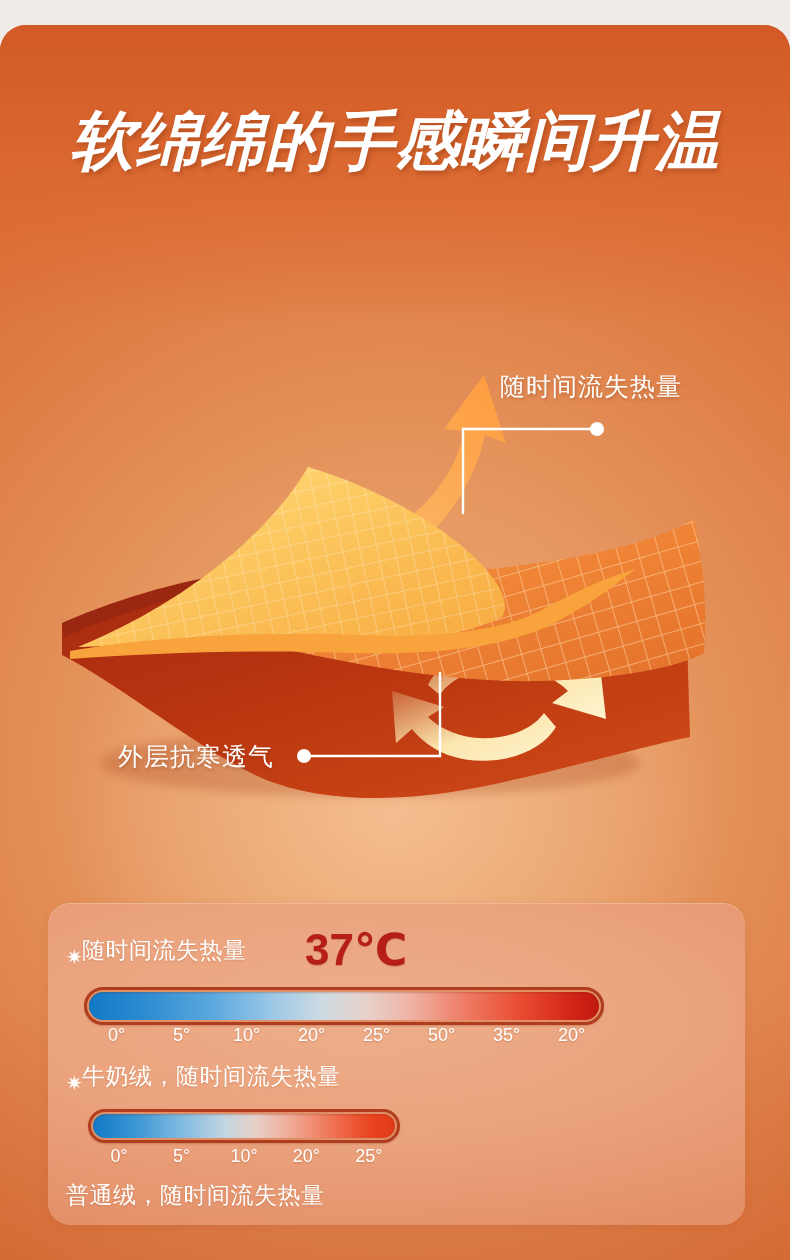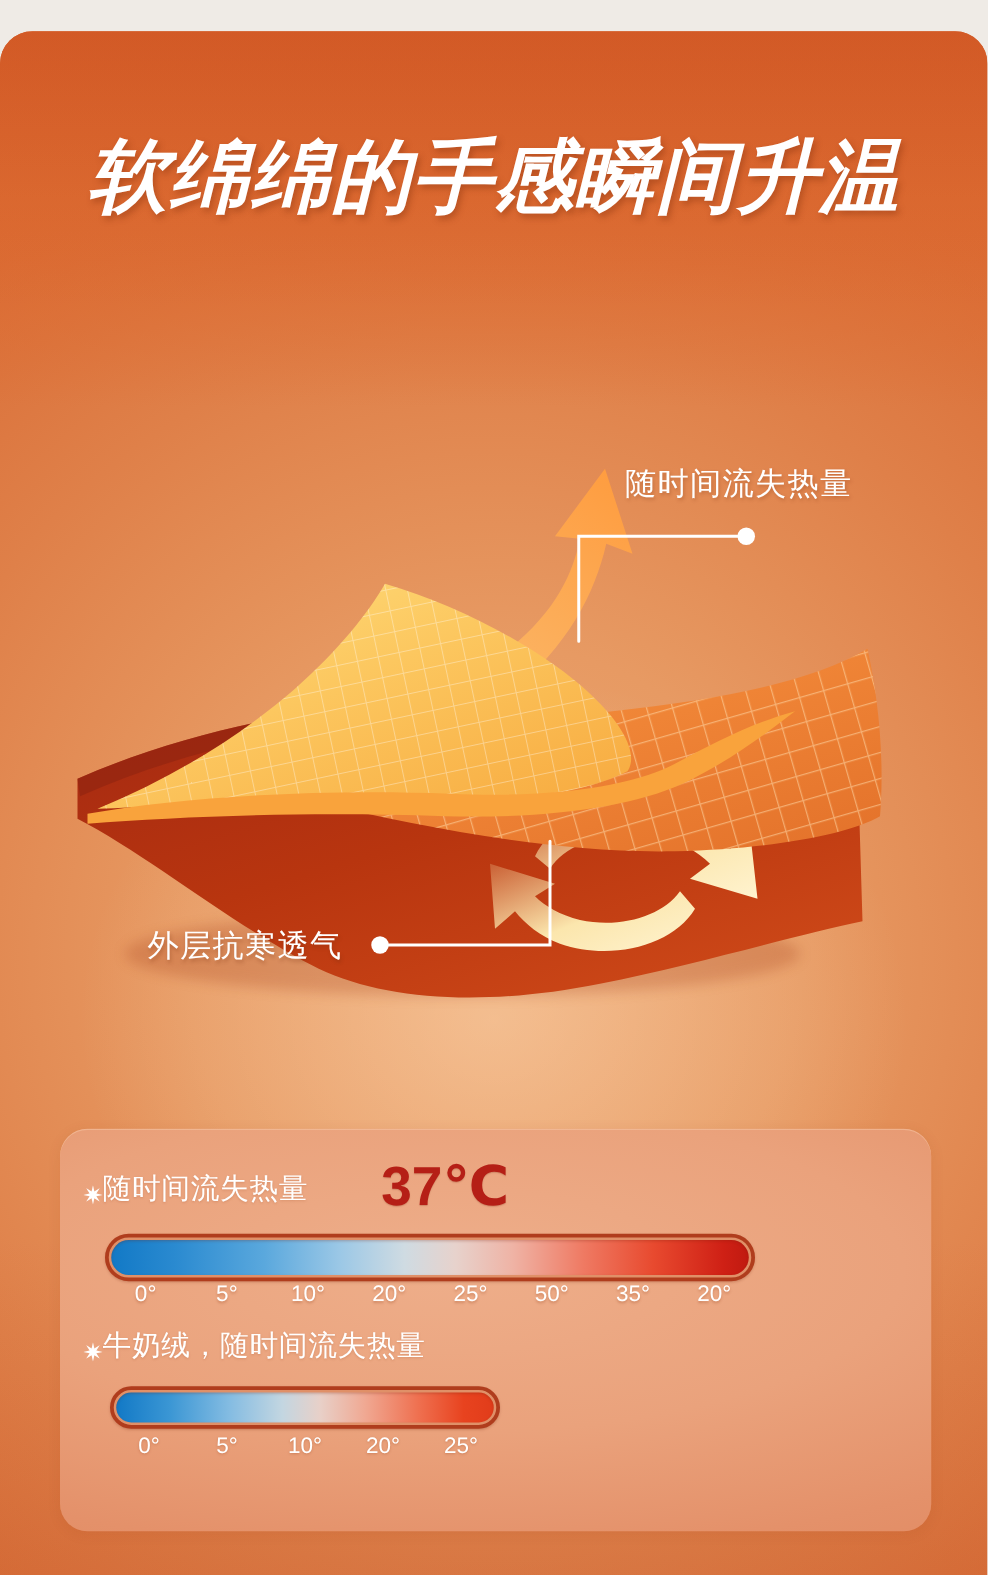--- a/index.html
+++ b/index.html
@@ -261,15 +261,16 @@
       <div class="bar-fill"></div>
     </div>
     <div class="ticks" id="ticks2">
       <span>0°</span>
       <span>5°</span>
       <span>10°</span>
       <span>20°</span>
       <span>25°</span>
     </div>
 
+    <div class="row-label" id="row3-label">普通绒，随时间流失热量</div>
 
   </div>
 </div>
 
 </body></html>

